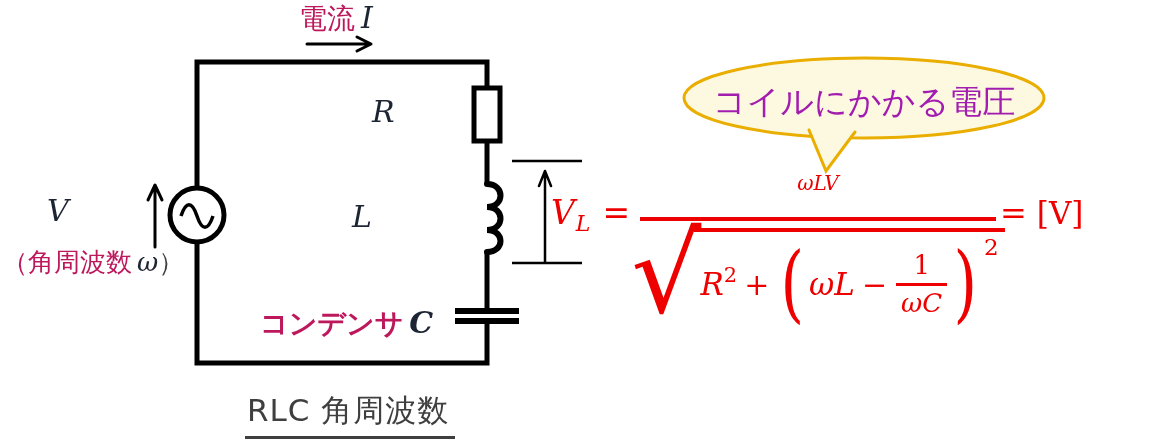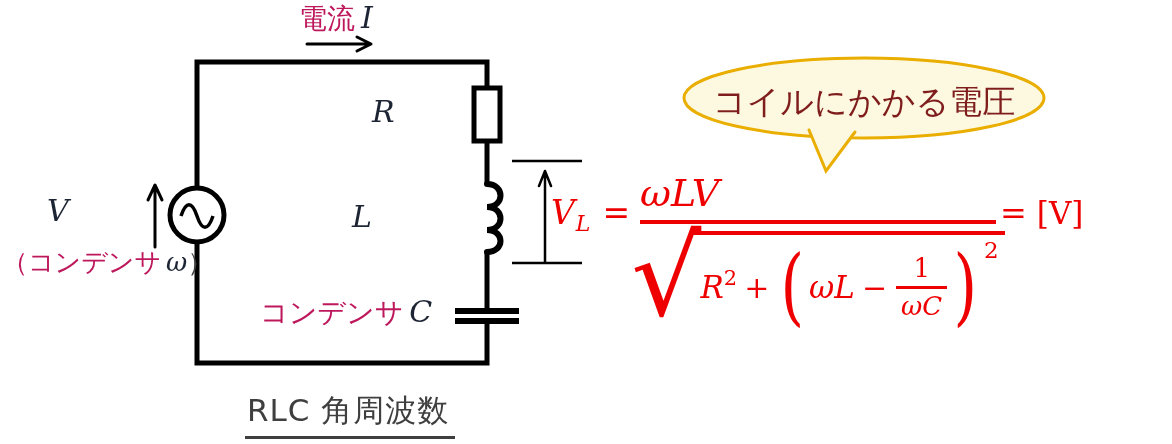--- a/index.html
+++ b/index.html
@@ -7,42 +7,42 @@
          font-family:"DejaVu Sans",sans-serif;}
   svg{position:absolute;left:0;top:0;}
 
   
   .lbl{position:absolute;display:flex;align-items:baseline;white-space:nowrap;}
   .jp{font-family:"DejaVu Sans",sans-serif;color:#be185d;font-size:28px;}
   .mvar{font-family:"DejaVu Serif",serif;font-style:italic;color:#1d2433;font-size:30px;margin-left:6px;}
   #lbl-current{left:299px;top:0px;}
   #lbl-resistor{left:366px;top:94px;}
   #lbl-coil{left:346px;top:199px;}
-  #lbl-capacitor{left:260px;top:294px;}
+  #lbl-capacitor{left:260px;top:305px;font-weight:bold;}
   #lbl-voltage{left:41px;top:193px;}
   #lbl-angular{left:2px;top:245px;}
   #lbl-angular .jp{font-size:26px;}
   #lbl-angular .mvar{font-size:26px;margin-left:5px;}
   #lbl-angular .jp2{font-family:"DejaVu Sans",sans-serif;color:#3f3f3f;font-size:26px;}
 
   #caption{position:absolute;left:245px;top:390px;font-size:31px;color:#3f3f3f;
            border-bottom:3px solid #3f3f3f;padding:0 6px 4px 2px;letter-spacing:1px;}
 
   
   #bubble-text{position:absolute;left:694px;top:80px;width:340px;text-align:center;
-               font-size:33px;color:#7f1d1d;}
+               font-size:33px;color:#a21caf;}
 
   
   .fr{color:#ee0000;font-family:"DejaVu Serif",serif;}
   .fit{font-style:italic;}
   #f-lhs{position:absolute;left:551px;top:193px;font-size:33px;display:flex;align-items:baseline;}
   #f-lhs .sub{font-size:22px;position:relative;top:7px;margin-left:1px;}
   #f-lhs .eq{margin-left:12px;font-style:normal;}
   #f-frac{position:absolute;left:640px;top:171px;width:356px;}
-  .num-row{text-align:left;font-size:38px;padding-bottom:5px;}
+  .num-row{text-align:center;font-size:20px;padding-bottom:22px;}
   .bar{border-top:4px solid #ee0000;}
   .den-row{display:flex;justify-content:center;margin-top:7px;}
   .sqrtwrap{display:flex;align-items:flex-start;}
   .radical{font-family:"DejaVu Sans",sans-serif;font-size:110px;line-height:0.84;
            margin-right:-7px;font-style:normal;}
   .radicand{border-top:4px solid #ee0000;display:flex;align-items:center;
             padding:6px 6px 0 6px;min-height:92px;}
   .radicand .v31{font-size:31px;}
   .radicand sup{font-size:21px;position:relative;top:-9px;font-style:normal;}
   .op{font-size:30px;font-style:normal;margin:0 7px;}
@@ -92,21 +92,21 @@
   <div class="lbl" id="lbl-current">
     <span class="jp">電流</span>
     <span class="mvar">I</span>
   </div>
 
   <div class="lbl" id="lbl-voltage">
     <span class="mvar">V</span>
   </div>
 
   <div class="lbl" id="lbl-angular">
-    <span class="jp">（コンデンサ</span>
+    <span class="jp">（角周波数</span>
     <span class="mvar">ω</span>
     <span class="jp2">）</span>
   </div>
 
   <div class="lbl" id="lbl-resistor">
     <span class="mvar">R</span>
   </div>
 
   <div class="lbl" id="lbl-coil">
     <span class="mvar">L</span>

